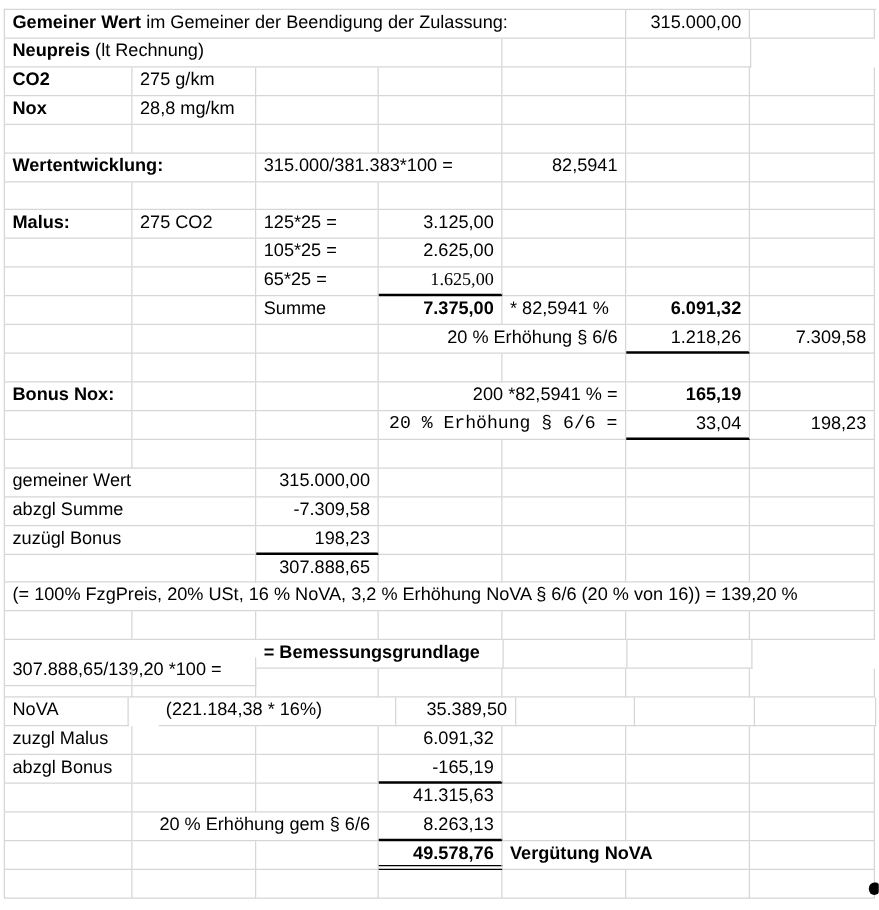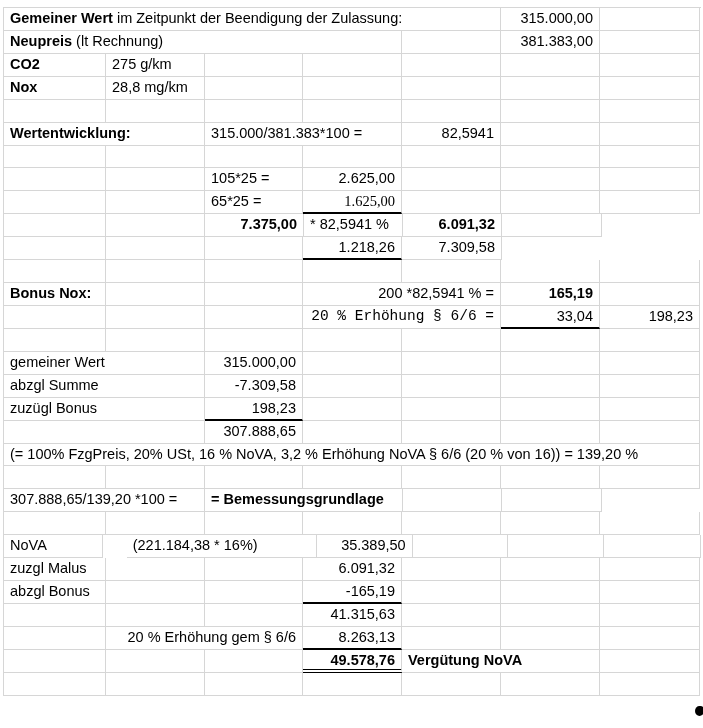--- a/index.html
+++ b/index.html
@@ -25,28 +25,27 @@
   #ink-dot{
     position:absolute;left:695px;top:706px;width:9px;height:10px;
     background:#000;border-radius:50% 40% 50% 50%;
   }
 </style>
 </head>
 <body>
 
 <div id="sheet">
     <div class="trow">
-      <div class="tcell" style="width: 497px;"><span class="bold">Gemeiner Wert</span><span> im Zeitpunkt der Beendigung der Zulassung:</span></div>
+      <div class="tcell" style="width: 497px;"><span class="bold">Gemeiner Wert</span><span> im Gemeiner der Beendigung der Zulassung:</span></div>
       <div class="tcell al-r" style="width: 99px;">315.000,00</div>
       <div class="tcell" style="width: 100px;"></div>
     </div>
     <div class="trow">
       <div class="tcell" style="width: 398px;"><span class="bold">Neupreis</span><span> (lt Rechnung)</span></div>
       <div class="tcell" style="width: 99px;"></div>
-      <div class="tcell al-r" style="width: 99px;">381.383,00</div>
       <div class="tcell" style="width: 100px;"></div>
     </div>
     <div class="trow">
       <div class="tcell bold" style="width: 102px;">CO2</div>
       <div class="tcell" style="width: 99px;">275 g/km</div>
       <div class="tcell" style="width: 98px;"></div>
       <div class="tcell" style="width: 99px;"></div>
       <div class="tcell" style="width: 99px;"></div>
       <div class="tcell" style="width: 99px;"></div>
       <div class="tcell" style="width: 100px;"></div>
@@ -79,49 +78,60 @@
     <div class="trow">
       <div class="tcell" style="width: 102px;"></div>
       <div class="tcell" style="width: 99px;"></div>
       <div class="tcell" style="width: 98px;"></div>
       <div class="tcell" style="width: 99px;"></div>
       <div class="tcell" style="width: 99px;"></div>
       <div class="tcell" style="width: 99px;"></div>
       <div class="tcell" style="width: 100px;"></div>
     </div>
     <div class="trow">
+      <div class="tcell bold" style="width: 102px;">Malus:</div>
+      <div class="tcell" style="width: 99px;">275 CO2</div>
+      <div class="tcell" style="width: 98px;">125*25 =</div>
+      <div class="tcell al-r" style="width: 99px;">3.125,00</div>
+      <div class="tcell" style="width: 99px;"></div>
+      <div class="tcell" style="width: 99px;"></div>
+      <div class="tcell" style="width: 100px;"></div>
+    </div>
+    <div class="trow">
       <div class="tcell" style="width: 102px;"></div>
       <div class="tcell" style="width: 99px;"></div>
       <div class="tcell" style="width: 98px;">105*25 =</div>
       <div class="tcell al-r" style="width: 99px;">2.625,00</div>
       <div class="tcell" style="width: 99px;"></div>
       <div class="tcell" style="width: 99px;"></div>
       <div class="tcell" style="width: 100px;"></div>
     </div>
     <div class="trow">
       <div class="tcell" style="width: 102px;"></div>
       <div class="tcell" style="width: 99px;"></div>
       <div class="tcell" style="width: 98px;">65*25 =</div>
       <div class="tcell al-r bb-s" style="width: 99px; font-family: Liberation Serif, serif;">1.625,00</div>
       <div class="tcell" style="width: 99px;"></div>
       <div class="tcell" style="width: 99px;"></div>
       <div class="tcell" style="width: 100px;"></div>
     </div>
     <div class="trow">
       <div class="tcell" style="width: 102px;"></div>
       <div class="tcell" style="width: 99px;"></div>
+      <div class="tcell" style="width: 98px;">Summe</div>
       <div class="tcell al-r bold" style="width: 99px;">7.375,00</div>
       <div class="tcell" style="width: 99px;">* 82,5941 %</div>
       <div class="tcell al-r bold" style="width: 99px;">6.091,32</div>
       <div class="tcell" style="width: 100px;"></div>
     </div>
     <div class="trow">
       <div class="tcell" style="width: 102px;"></div>
       <div class="tcell" style="width: 99px;"></div>
       <div class="tcell" style="width: 98px;"></div>
+      <div class="tcell al-r" style="width: 198px;">20 % Erhöhung § 6/6</div>
       <div class="tcell al-r bb-s" style="width: 99px;">1.218,26</div>
       <div class="tcell al-r" style="width: 100px;">7.309,58</div>
     </div>
     <div class="trow">
       <div class="tcell" style="width: 102px;"></div>
       <div class="tcell" style="width: 99px;"></div>
       <div class="tcell" style="width: 98px;"></div>
       <div class="tcell" style="width: 99px;"></div>
       <div class="tcell" style="width: 99px;"></div>
       <div class="tcell" style="width: 99px;"></div>
@@ -190,21 +200,21 @@
     <div class="trow">
       <div class="tcell" style="width: 102px;"></div>
       <div class="tcell" style="width: 99px;"></div>
       <div class="tcell" style="width: 98px;"></div>
       <div class="tcell" style="width: 99px;"></div>
       <div class="tcell" style="width: 99px;"></div>
       <div class="tcell" style="width: 99px;"></div>
       <div class="tcell" style="width: 100px;"></div>
     </div>
     <div class="trow">
-      <div class="tcell" style="width: 201px;">307.888,65/139,20 *100 =</div>
+      <div class="tcell" style="width: 201px; margin-top: 14px;">307.888,65/139,20 *100 =</div>
       <div class="tcell bold" style="width: 198px;">= Bemessungsgrundlage</div>
       <div class="tcell" style="width: 99px;"></div>
       <div class="tcell" style="width: 100px;"></div>
     </div>
     <div class="trow">
       <div class="tcell" style="width: 102px;"></div>
       <div class="tcell" style="width: 99px;"></div>
       <div class="tcell" style="width: 98px;"></div>
       <div class="tcell" style="width: 99px;"></div>
       <div class="tcell" style="width: 99px;"></div>

